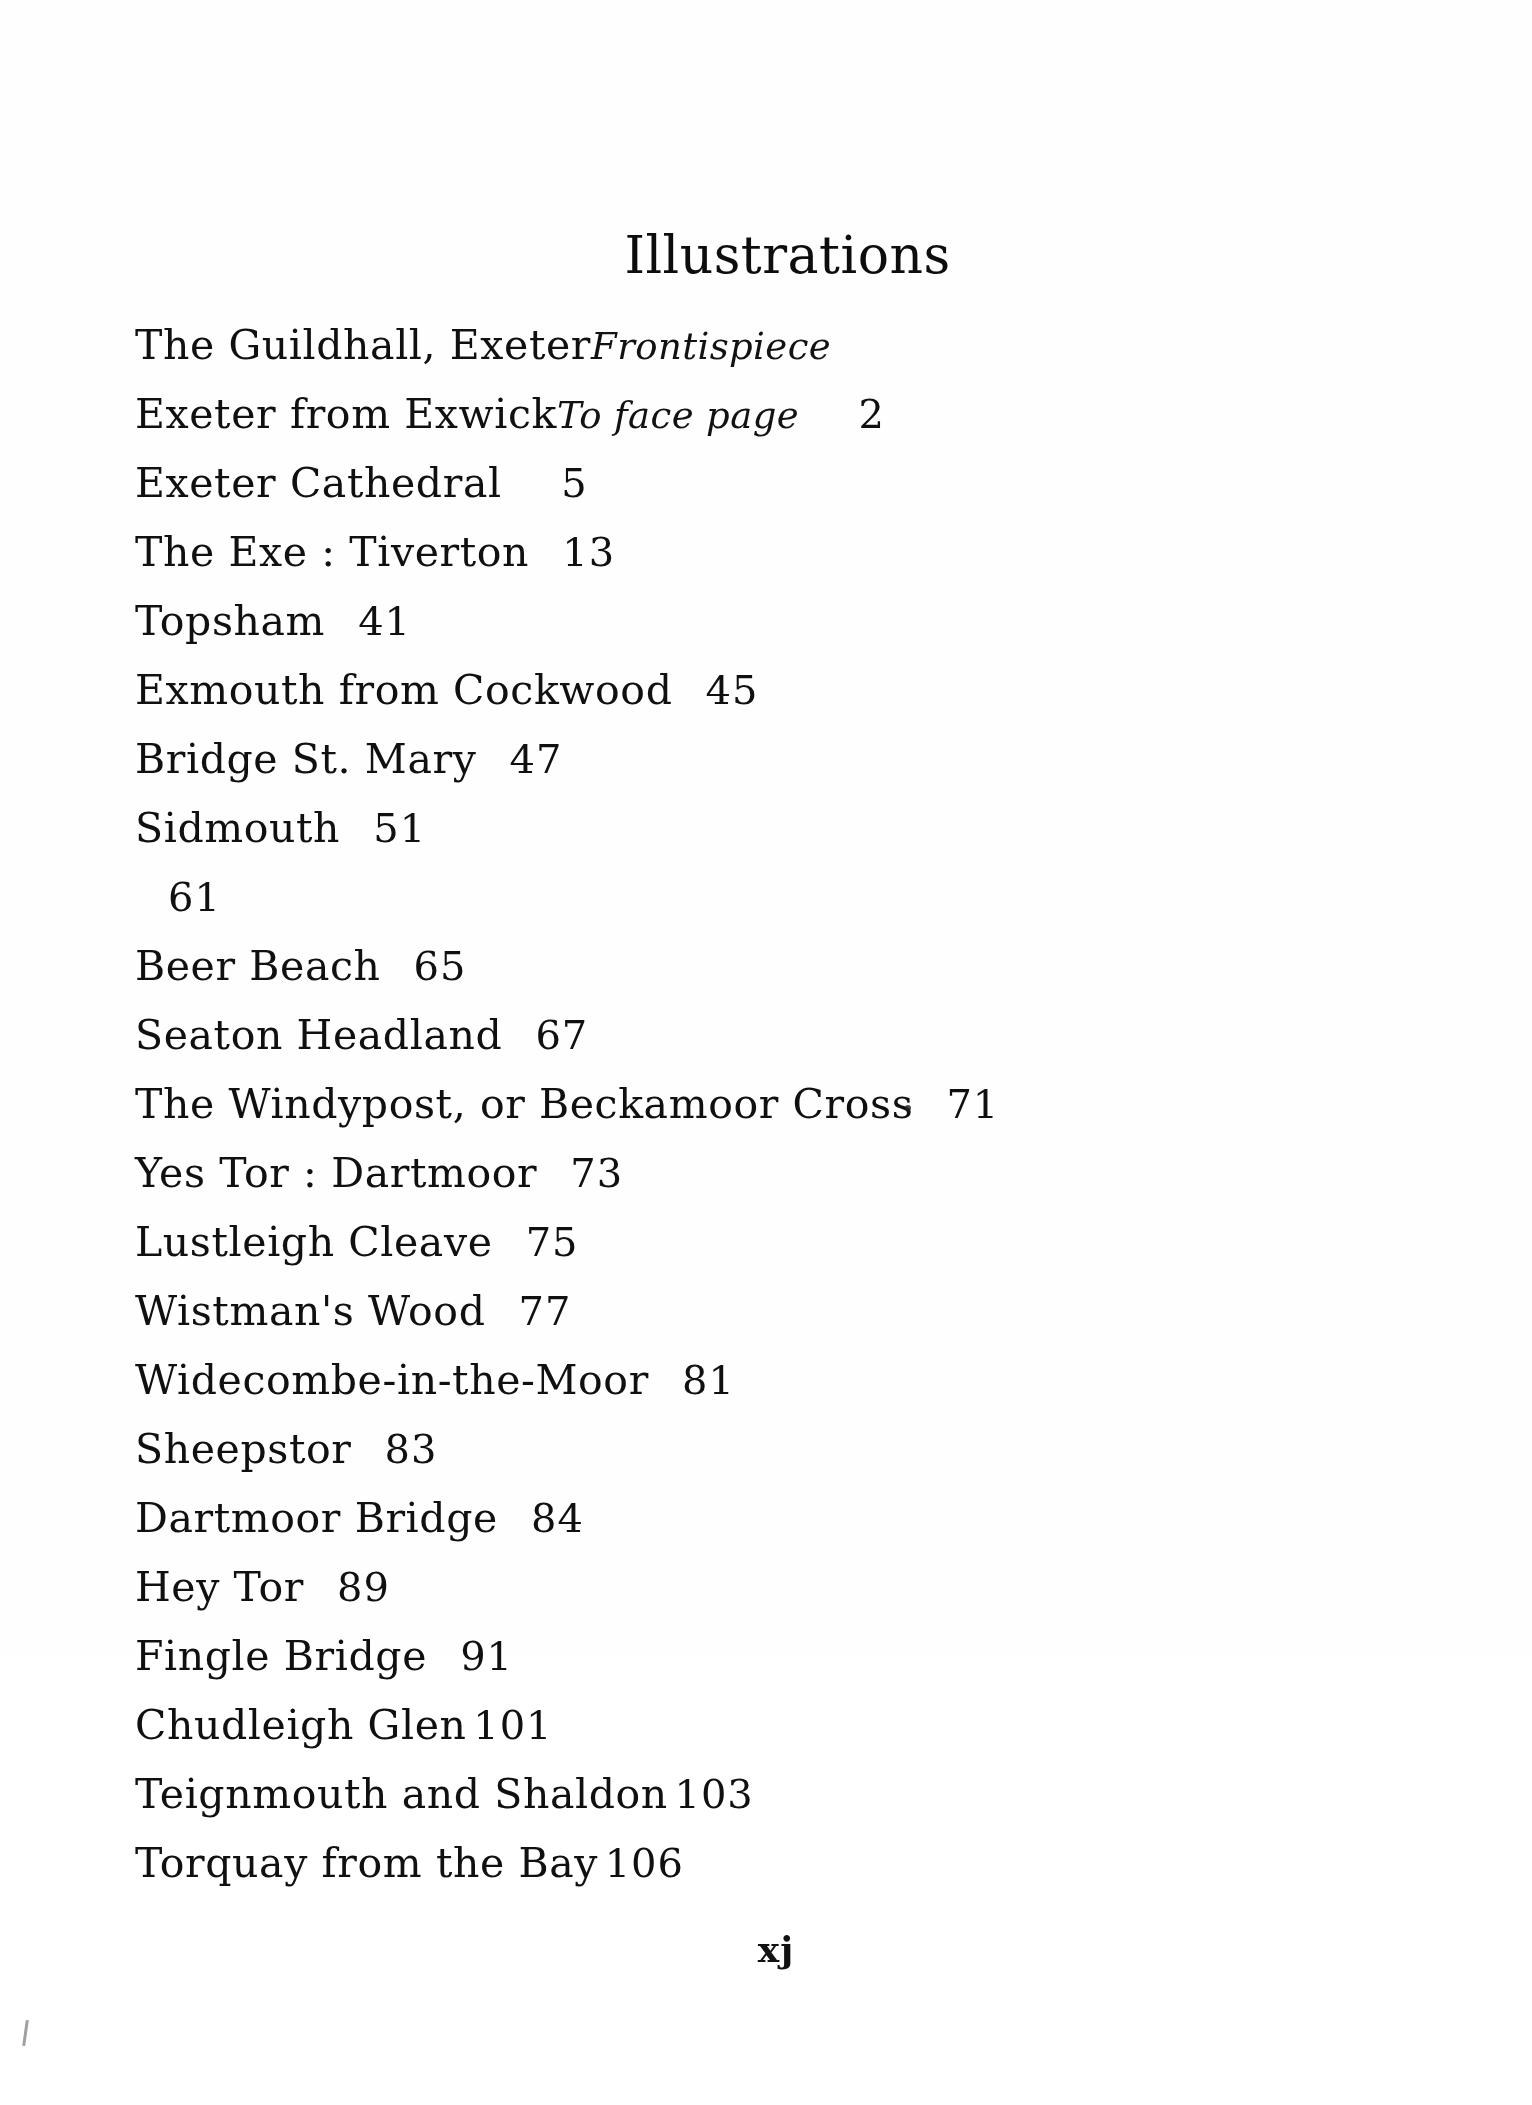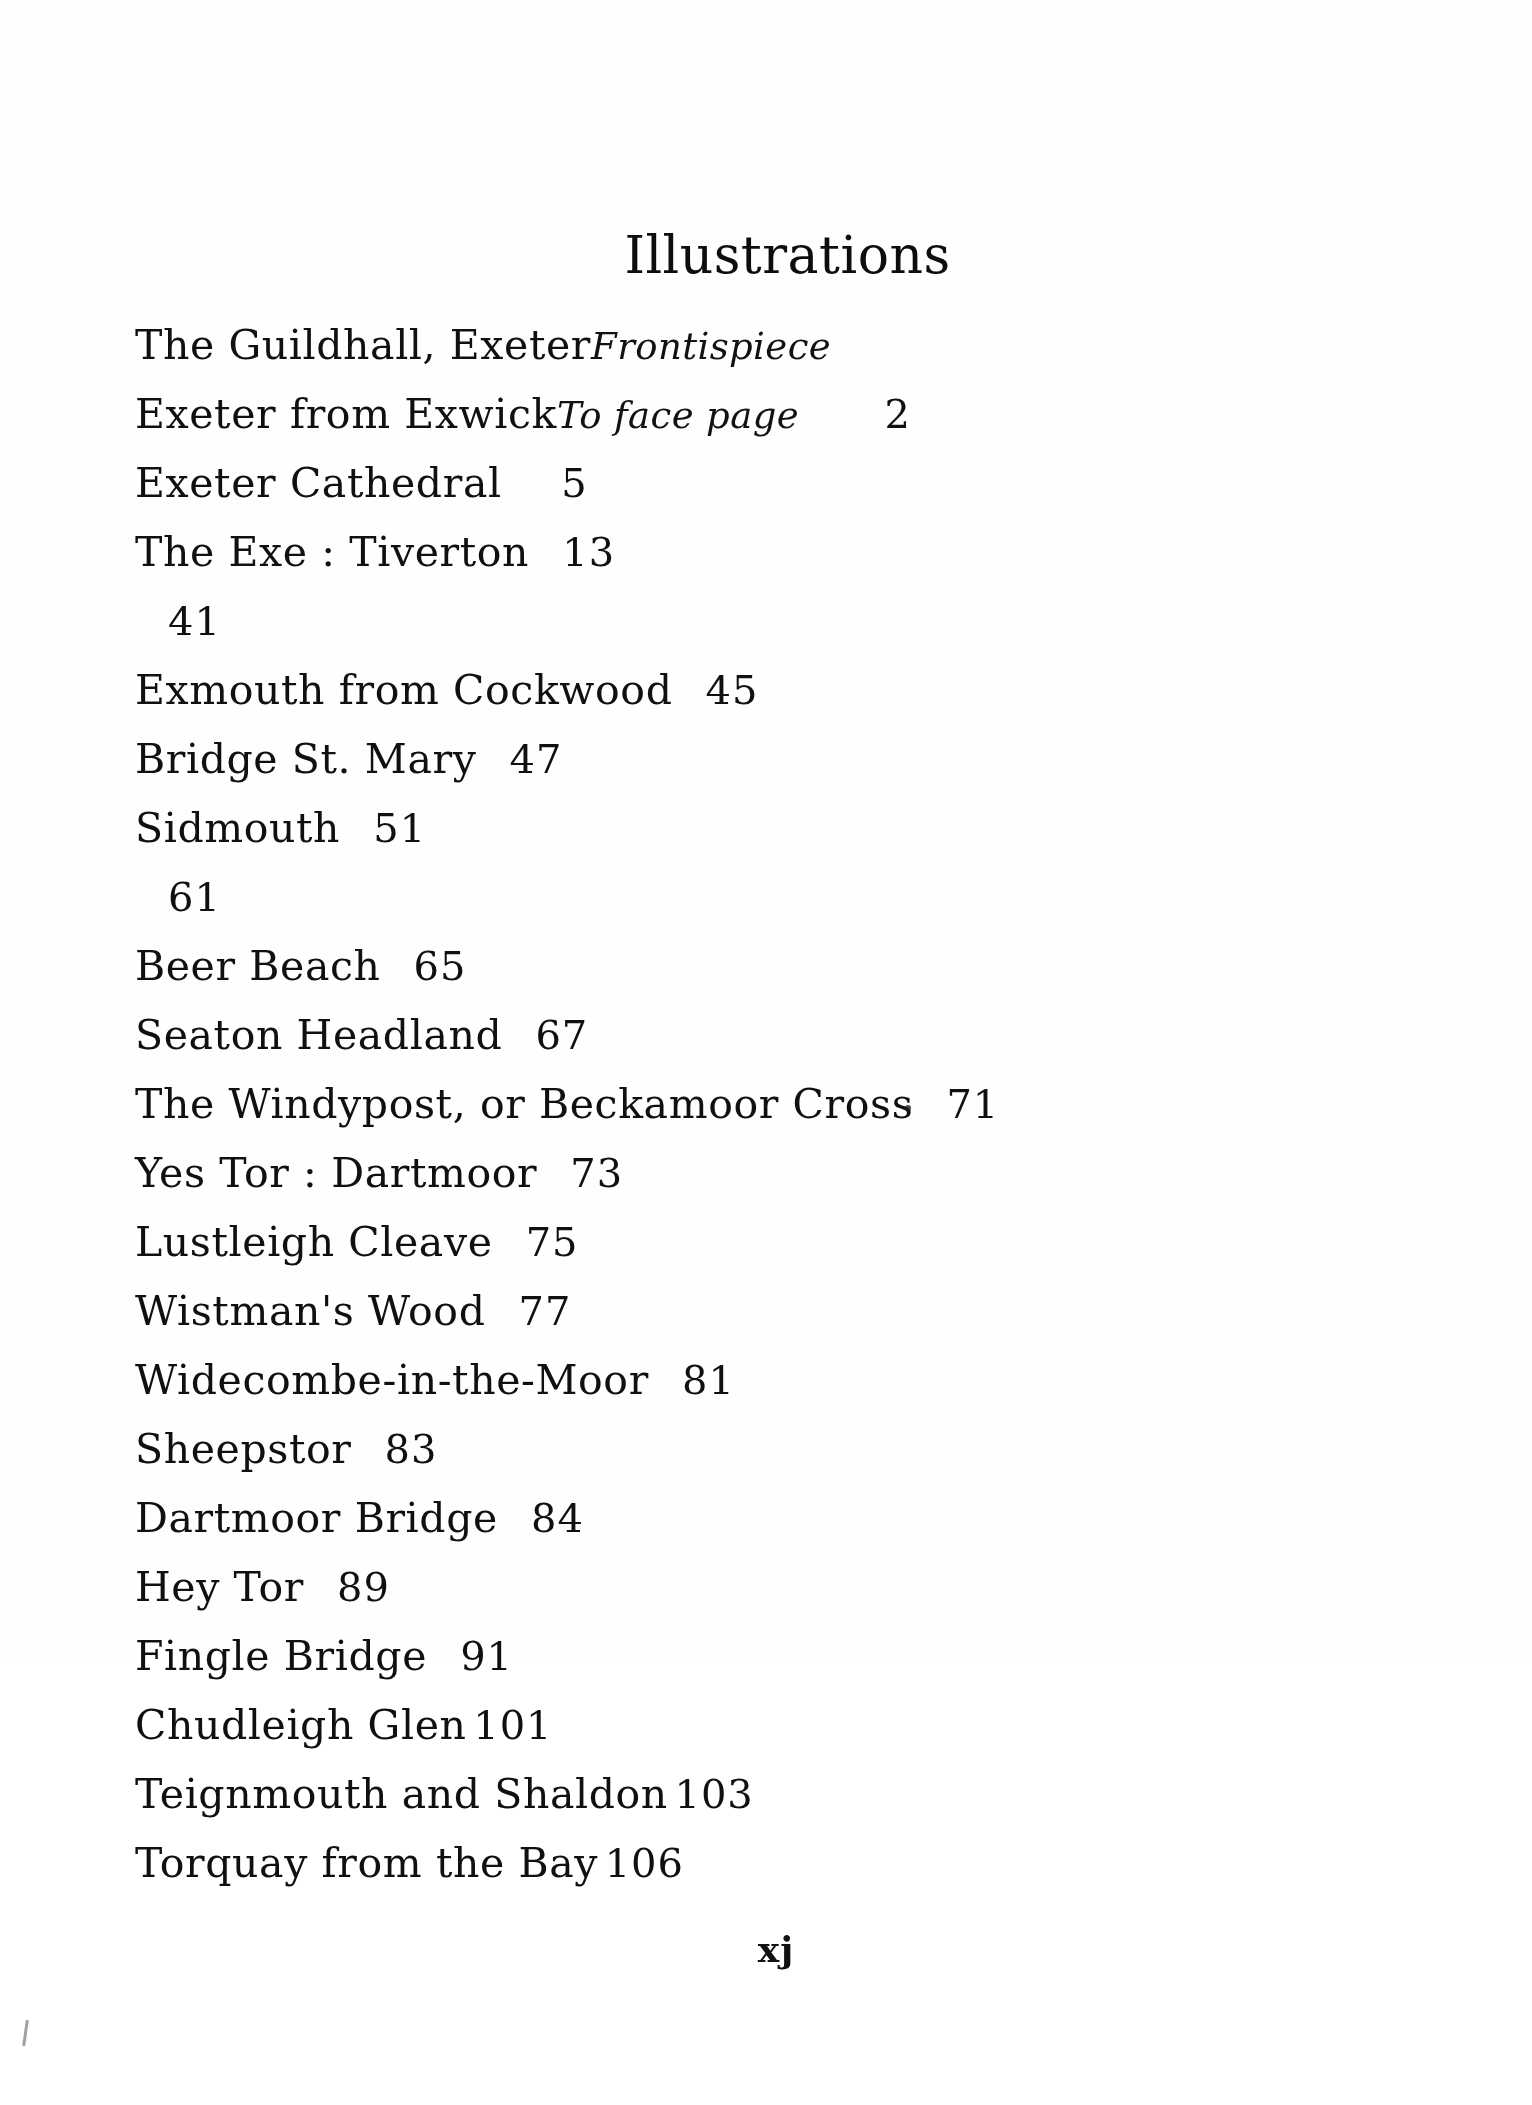--- a/index.html
+++ b/index.html
@@ -61,21 +61,20 @@
   .entry-right {
     display: flex;
     align-items: baseline;
     white-space: nowrap;
   }
   .entry-note {
     font-family: "DejaVu Serif", serif;
     font-style: italic;
     font-size: 37px;
     color: #121212;
-    margin-right: 26px;
     letter-spacing: 0.4px;
   }
   .entry-page {
     font-family: "DejaVu Serif", serif;
     font-size: 40px;
     color: #101010;
     min-width: 86px;
     text-align: right;
     letter-spacing: 1px;
   }
@@ -148,20 +147,21 @@
             <span class="entry-page">5</span>
           </span>
         </li>
         <li class="row">
           <span class="entry-title">The Exe : Tiverton</span>
           <span class="entry-right">
             <span class="entry-page">13</span>
           </span>
         </li>
         <li class="row">
+          <span class="entry-title">Topsham</span>
           <span class="entry-right">
             <span class="entry-page">41</span>
           </span>
         </li>
         <li class="row">
           <span class="entry-title">Exmouth from Cockwood</span>
           <span class="entry-right">
             <span class="entry-page">45</span>
           </span>
         </li>

